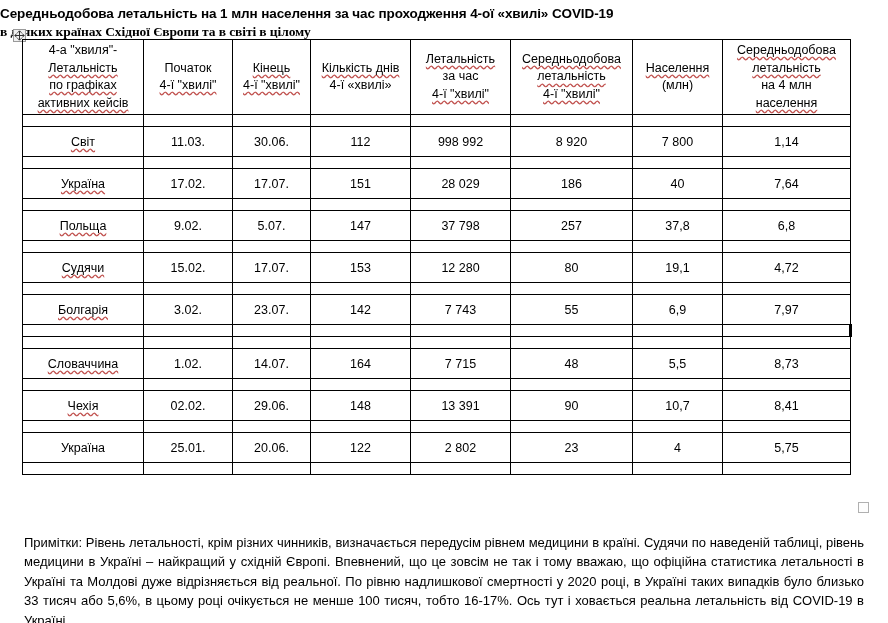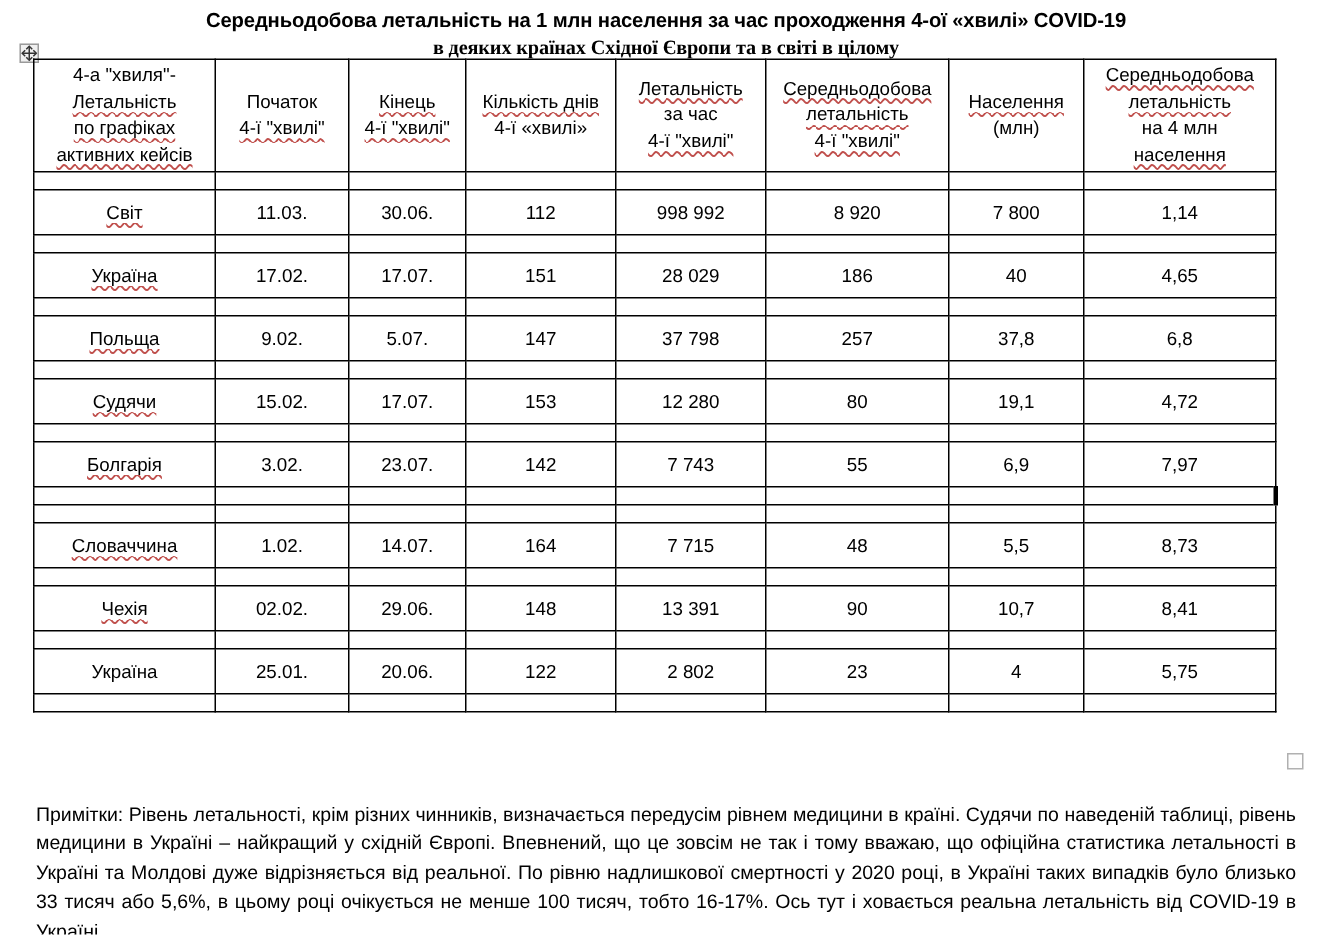--- a/index.html
+++ b/index.html
@@ -11,21 +11,21 @@
     width: 888px;
     height: 623px;
     font-family: "Liberation Sans", sans-serif;
     color: #000000;
     position: relative;
     overflow: hidden;
   }
 
   
   .doc-title {
-    text-align: center;
+    text-align: left;
     font-weight: bold;
     font-size: 13.5px;
     line-height: 18px;
     padding-top: 5px;
     letter-spacing: -0.1px;
   }
   .doc-title .line2 { display: block; font-family: Liberation Serif, serif; }
 
   
   .move-handle {
@@ -228,21 +228,21 @@
       </tr>
 
       <tr class="data">
         <td><span class="sp">Україна</span></td>
         <td>17.02.</td>
         <td>17.07.</td>
         <td>151</td>
         <td>28 029</td>
         <td>186</td>
         <td>40</td>
-        <td>4,65</td>
+        <td>7,64</td>
       </tr>
       <tr class="spacer">
         <td></td>
           <td></td>
         <td></td>
           <td></td>
         <td></td>
           <td></td>
         <td></td>
           <td></td>

